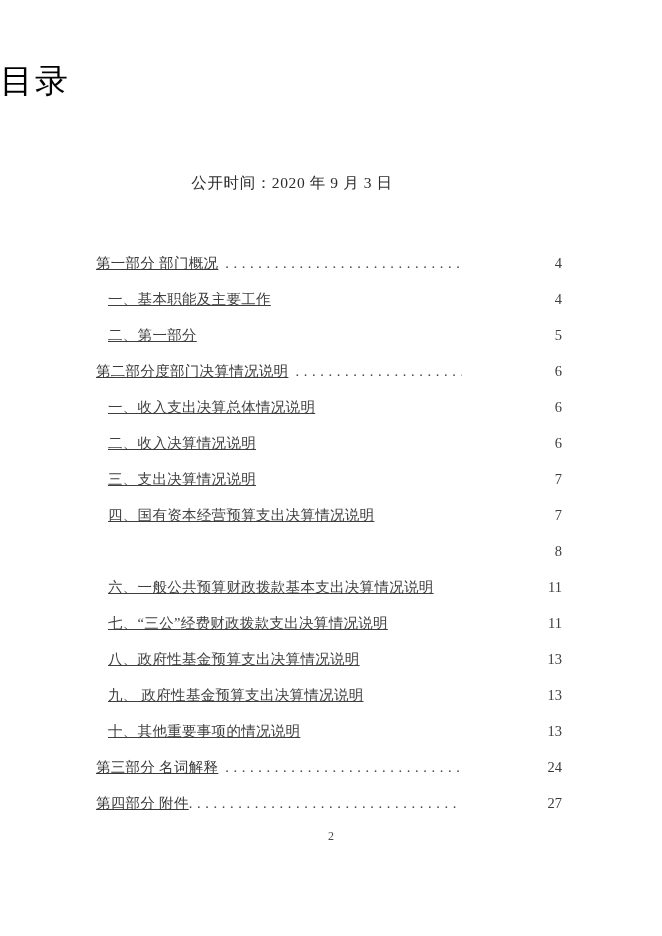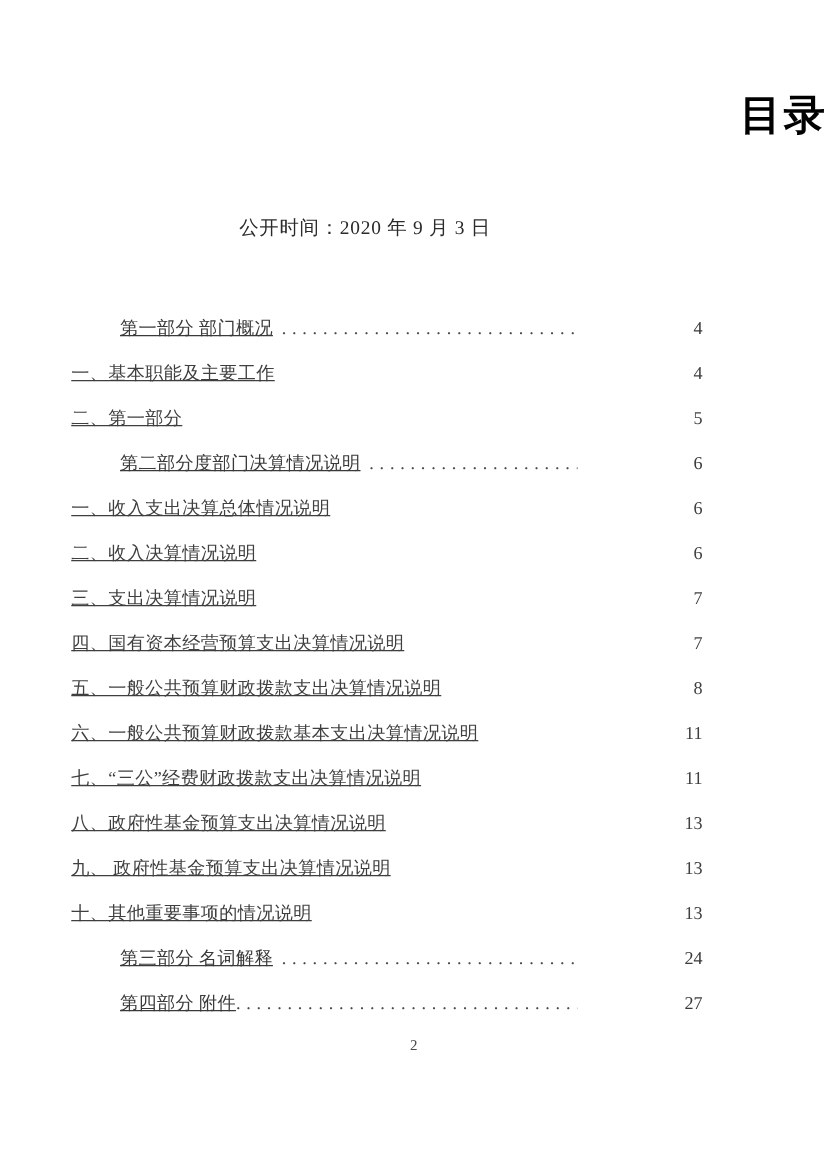--- a/index.html
+++ b/index.html
@@ -12,27 +12,27 @@
     width: 662px;
     height: 936px;
     background: #ffffff;
     overflow: hidden;
     font-family: "Liberation Serif", "DejaVu Serif", serif;
   }
 
   
   .doc-title {
     position: absolute;
-    top: 70px;
-    left: 0;
-    width: 662px;
-    text-align: right;
+    top: 59px;
+    left: 0;
+    width: 662px;
+    text-align: left;
     font-family: "Liberation Sans", "DejaVu Sans", sans-serif;
     font-size: 33px;
-    font-weight: bold;
+    font-weight: normal;
     letter-spacing: 2px;
     color: #000000;
     line-height: 44px;
   }
 
   
   .pub-date {
     position: absolute;
     top: 172px;
     left: 12px;
@@ -98,21 +98,21 @@
     color: #4a4a4a;
     letter-spacing: 0.5px;
   }
   .toc-entry.lvl1 .page-no {
     width: 100px;
     color: #3a3a3a;
   }
 
   
   .toc-entry.lvl2 {
-    padding-left: 57px;
+    padding-left: 108px;
     padding-right: 100px;
   }
   .toc-entry.lvl2 .label {
     color: #3f3f3f;
   }
   .toc-entry.lvl2 .leader {
     position: relative;
     padding-bottom: 8px;
   }
   .toc-entry.lvl2 .leader::after {
@@ -196,21 +196,20 @@
         <span class="label">三、支出决算情况说明</span>
         <span class="leader"></span>
         <span class="page-no">7</span>
       </div>
       <div class="toc-entry lvl2">
         <span class="label">四、国有资本经营预算支出决算情况说明</span>
         <span class="leader"></span>
         <span class="page-no">7</span>
       </div>
       <div class="toc-entry lvl2">
-        <span class="label">五、一般公共预算财政拨款支出决算情况说明</span>
         <span class="leader"></span>
         <span class="page-no">8</span>
       </div>
       <div class="toc-entry lvl2">
         <span class="label">六、一般公共预算财政拨款基本支出决算情况说明</span>
         <span class="leader"></span>
         <span class="page-no">11</span>
       </div>
       <div class="toc-entry lvl2">
         <span class="label">七、“三公”经费财政拨款支出决算情况说明</span>

